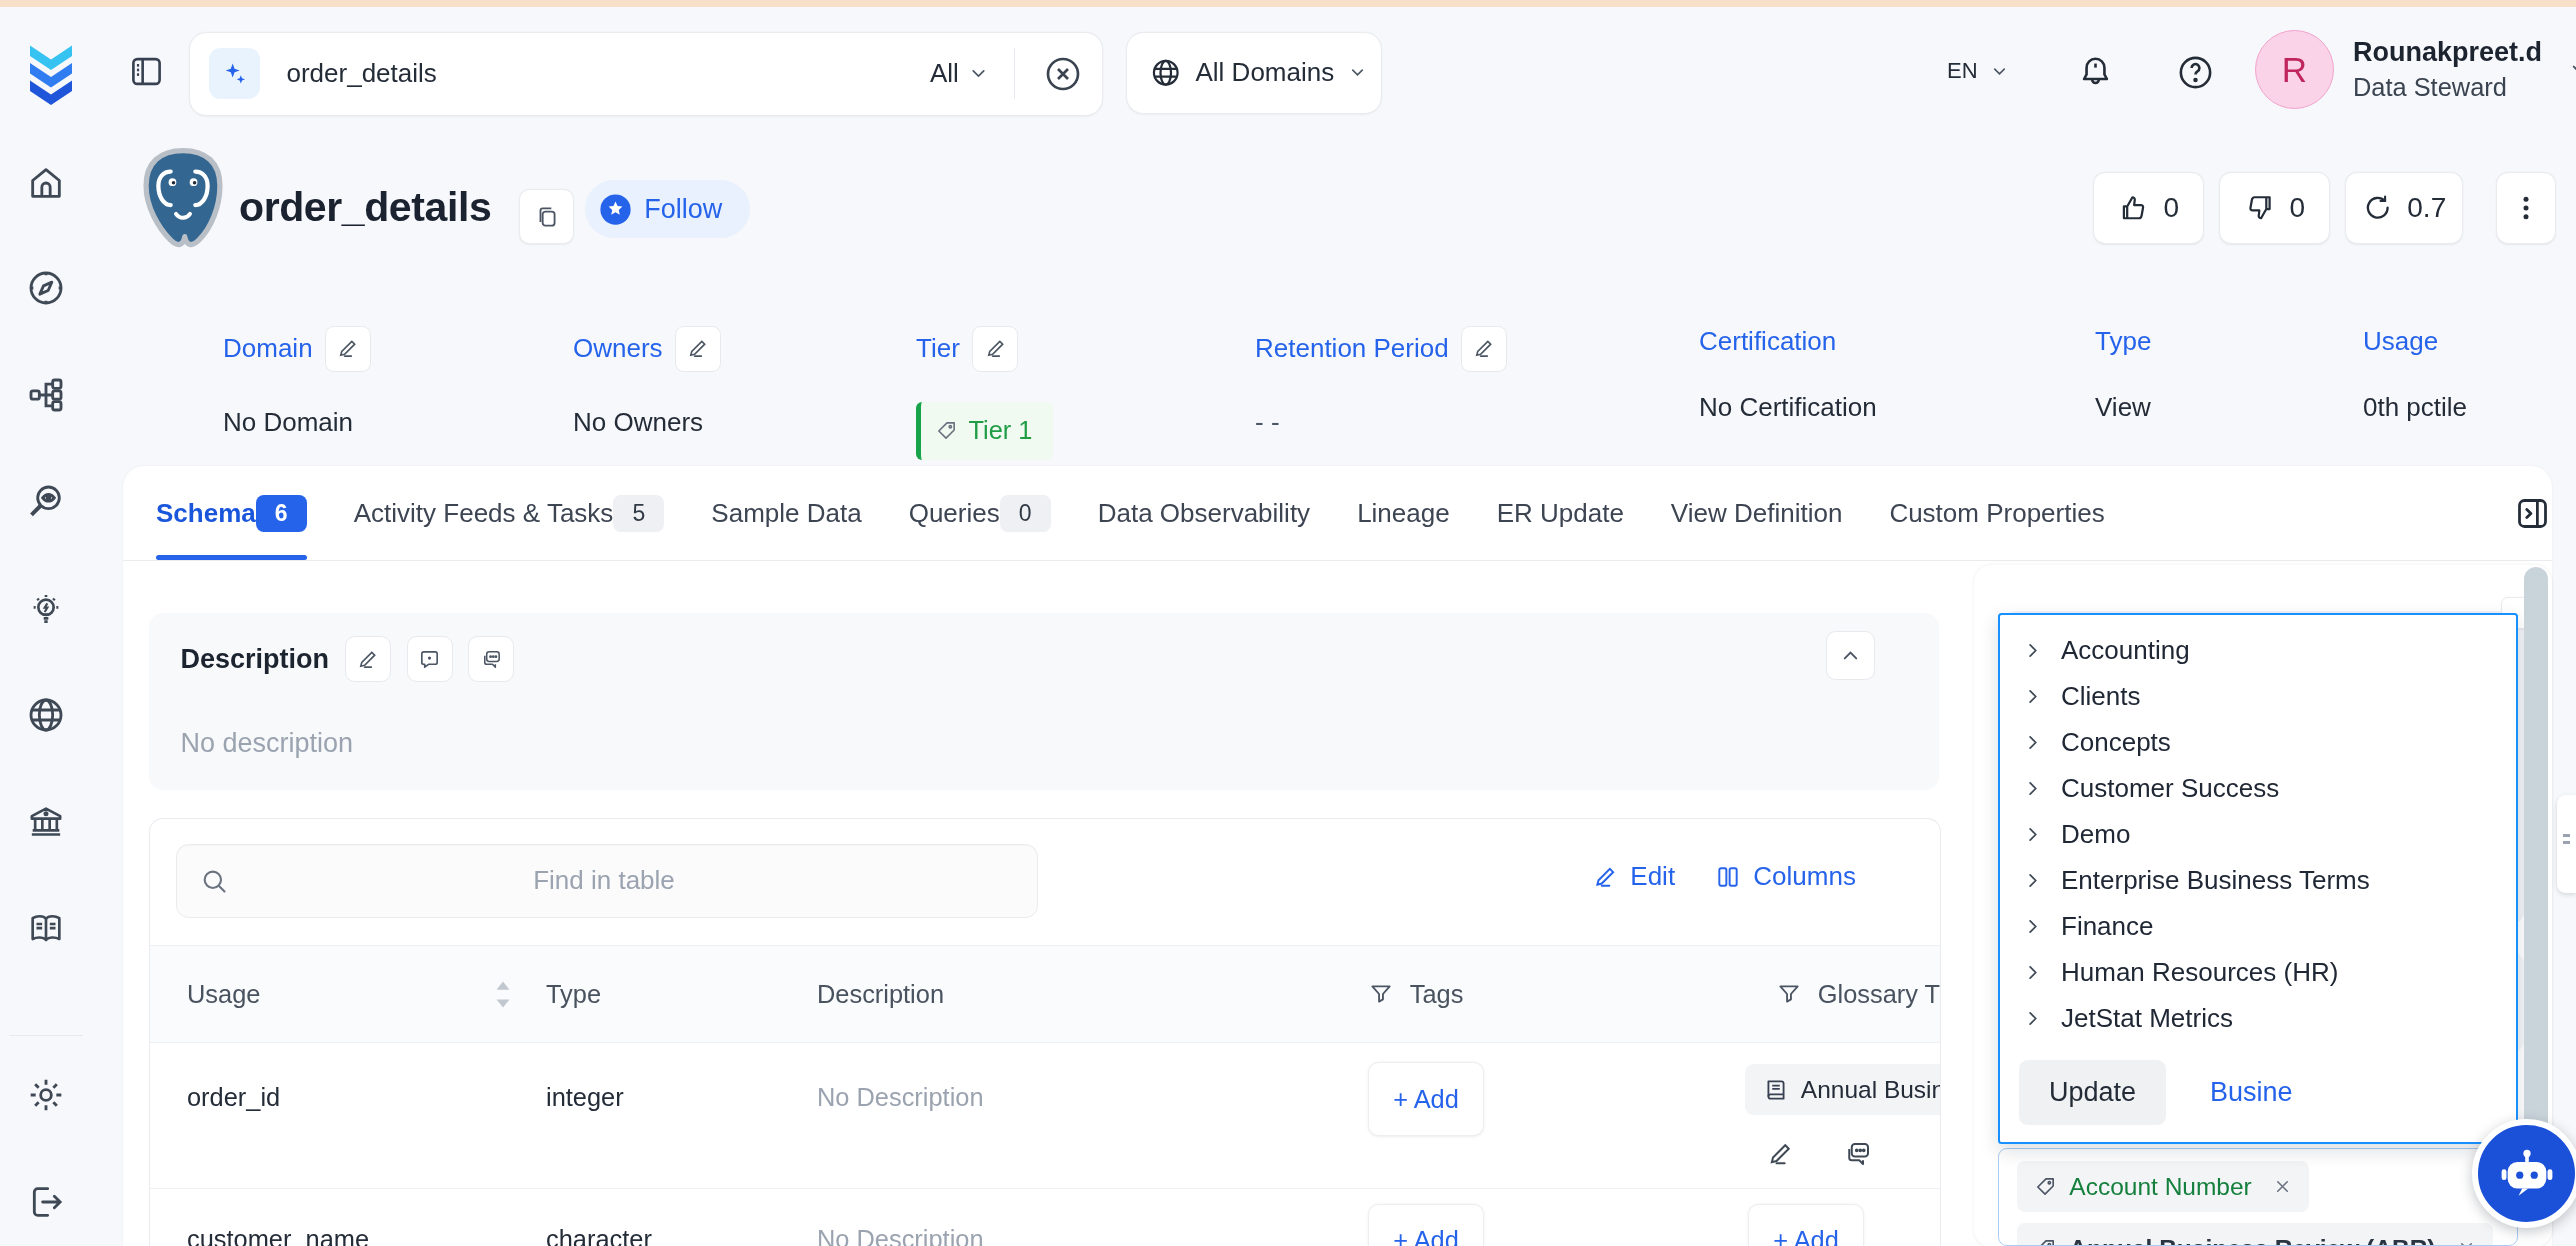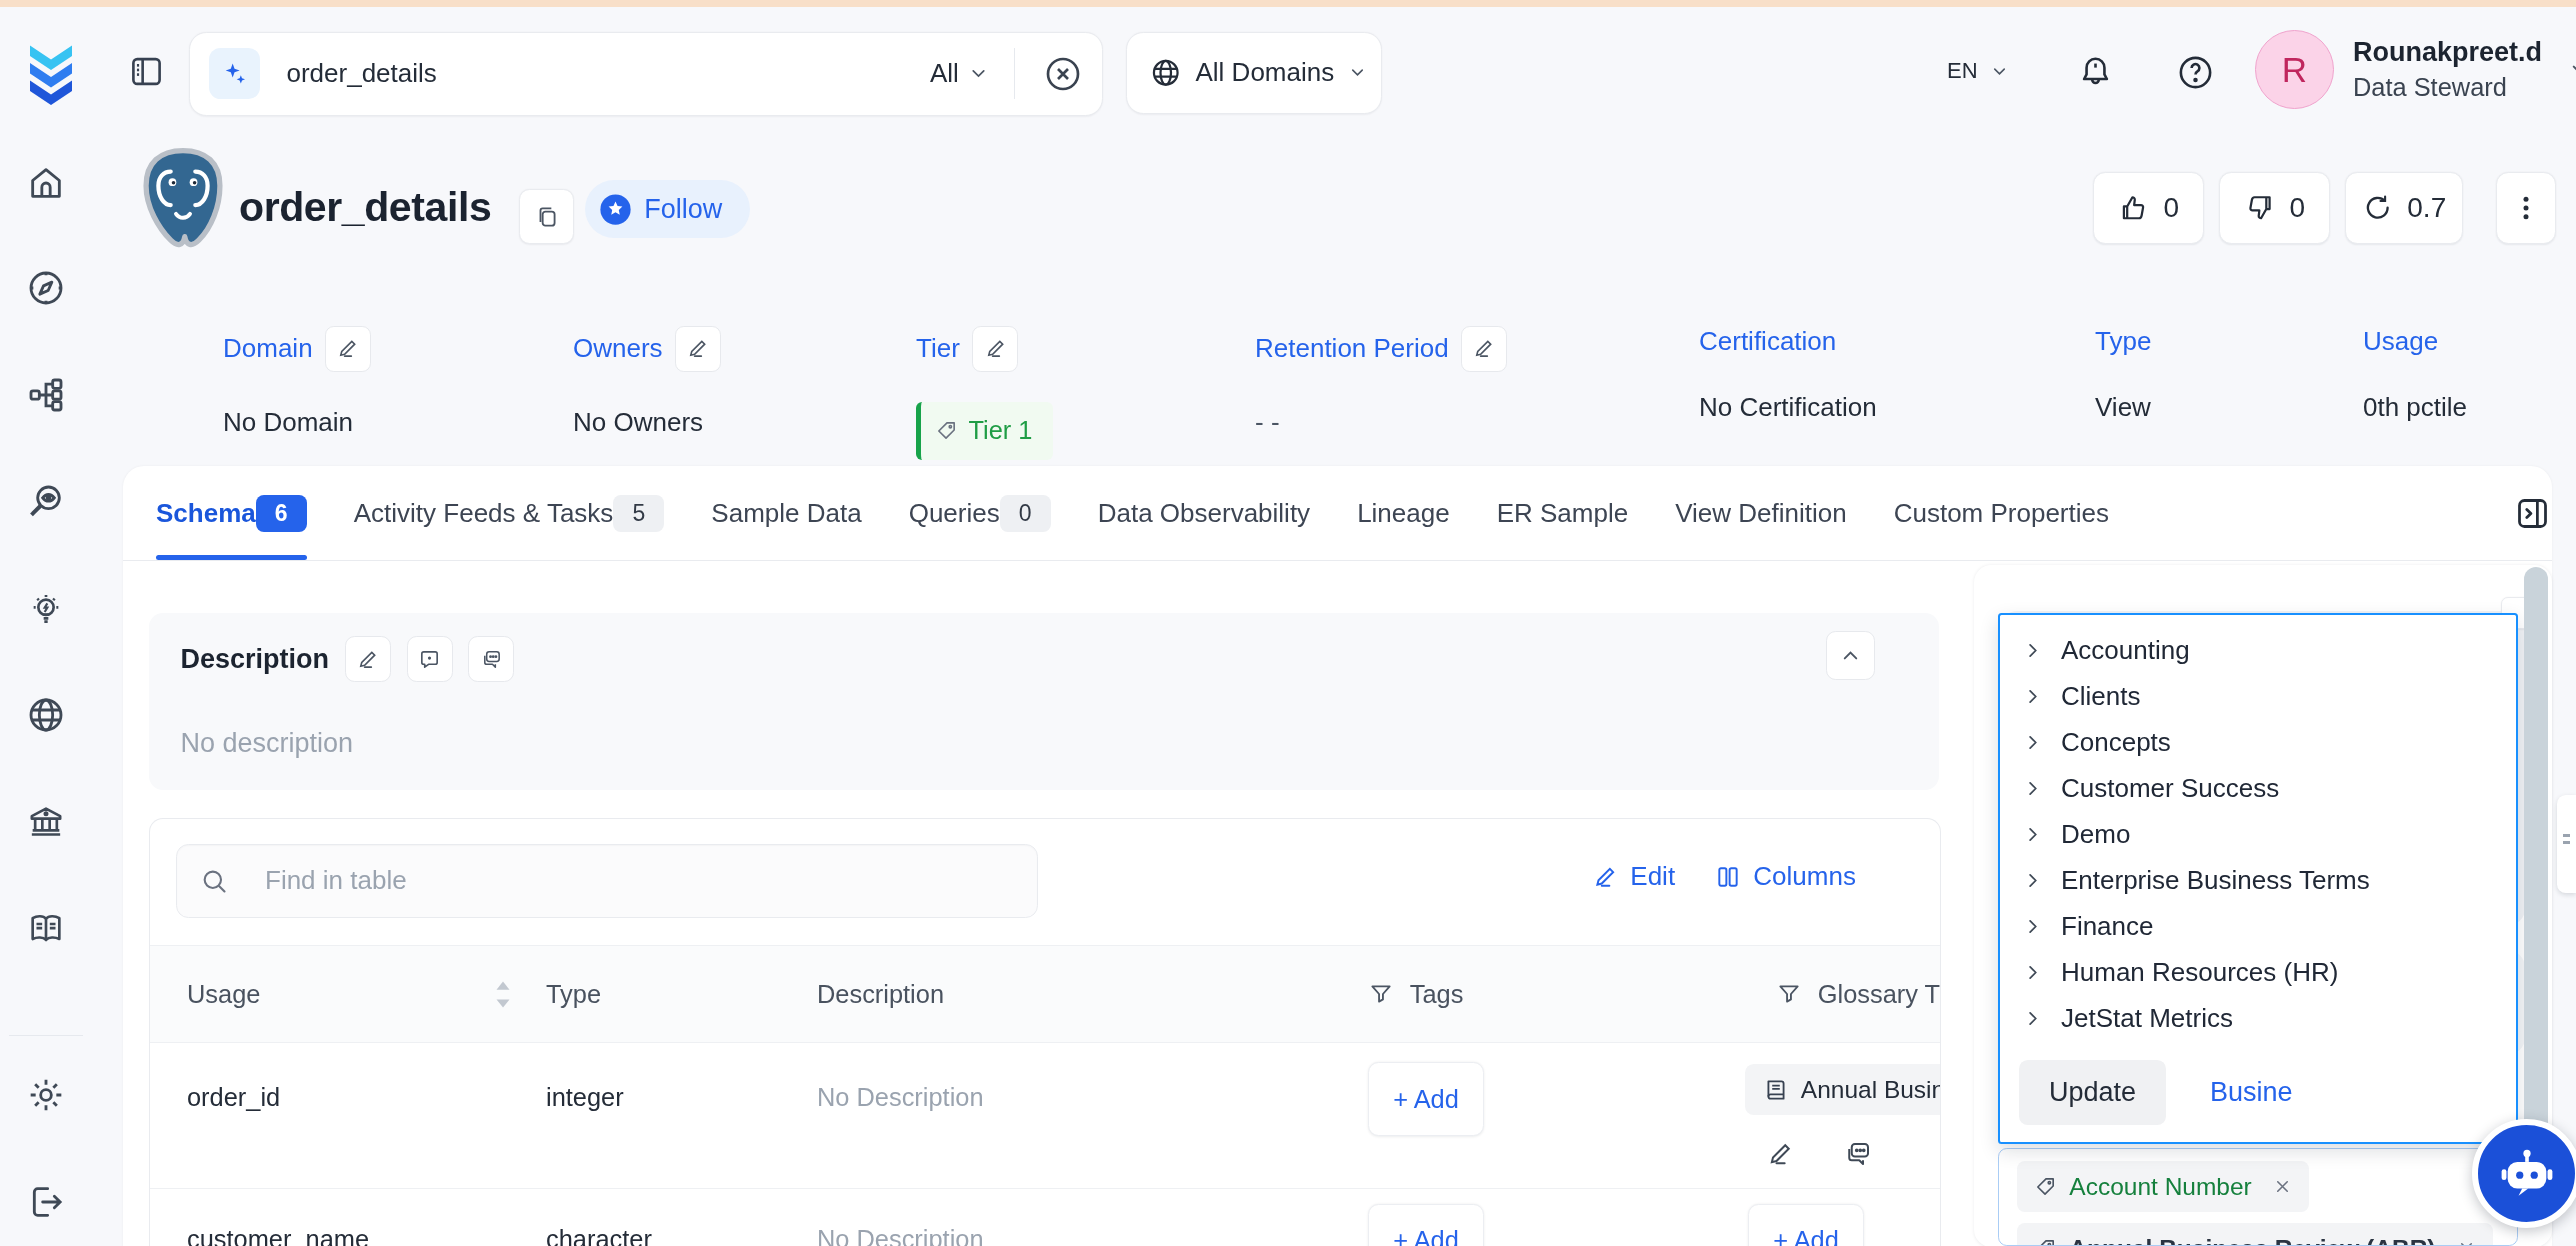--- a/index.html
+++ b/index.html
@@ -363,21 +363,21 @@
         <span>Queries</span>
         <span class="tbadge g">0</span>
       </div>
     <div class="tab">
         <span>Data Observability</span>
       </div>
     <div class="tab">
         <span>Lineage</span>
       </div>
     <div class="tab">
-        <span>ER Sample</span>
+        <span>ER Update</span>
       </div>
     <div class="tab">
         <span>View Definition</span>
       </div>
     <div class="tab">
         <span>Custom Properties</span>
       </div>
   </div>
   <div class="abs" style="left:2390px;top:28px;color:#242c38;cursor:pointer">
     <svg width="39" height="39" viewBox="0 0 24 24" fill="none" stroke="currentColor" stroke-width="1.7">
@@ -420,21 +420,21 @@
     </button>
   </div>
 
   <div class="abs" style="left:26px;top:352px;width:1790px;height:429px;border:0.9px solid #e9ebef;border-bottom:none;border-radius:14px 14px 0 0;background:#fff;overflow:hidden">
 
     <div class="abs flex" style="left:26px;top:24.5px;width:860px;height:72px;background:#fbfbfc;border:0.9px solid #e9ebef;border-radius:12.3px;box-shadow:inset 0 0.9px 1.8px rgba(16,24,40,.03)">
       <svg width="28" height="28" viewBox="0 0 24 24" fill="none" stroke="#6b7280" stroke-width="1.8" style="margin-left:23px">
           <circle cx="11" cy="11" r="7"></circle>
           <path d="M16.5 16.5 21 21" stroke-linecap="round"></path>
         </svg>
-      <input style="border: none; outline: none; background: transparent; font-size: 26px; margin-left: 35px; width: 718px; color: rgb(36, 44, 56);" placeholder="Find in table">
+      <input style="border: none; outline: none; background: transparent; font-size: 26px; margin-left: 15px; width: 718px; color: rgb(36, 44, 56); text-align: center;" placeholder="Find in table">
     </div>
     <div class="abs flex" style="left:1442px;top:42px;gap:12.3px;color:#2563eb;font-size:26px;cursor:pointer">
       <svg width="26" height="26" viewBox="0 0 24 24" fill="none" stroke="currentColor" stroke-width="1.8">
           <path d="M5 19l1-4L16.5 4.5l3 3L9 18l-4 1z"></path>
           <path d="M9 20h7" stroke-linecap="round"></path>
         </svg>
       <span>Edit</span>
     </div>
     <div class="abs flex" style="left:1565px;top:42px;gap:12.3px;color:#2563eb;font-size:26px;cursor:pointer">
       <svg width="26" height="26" viewBox="0 0 24 24" fill="none" stroke="currentColor" stroke-width="1.8">

